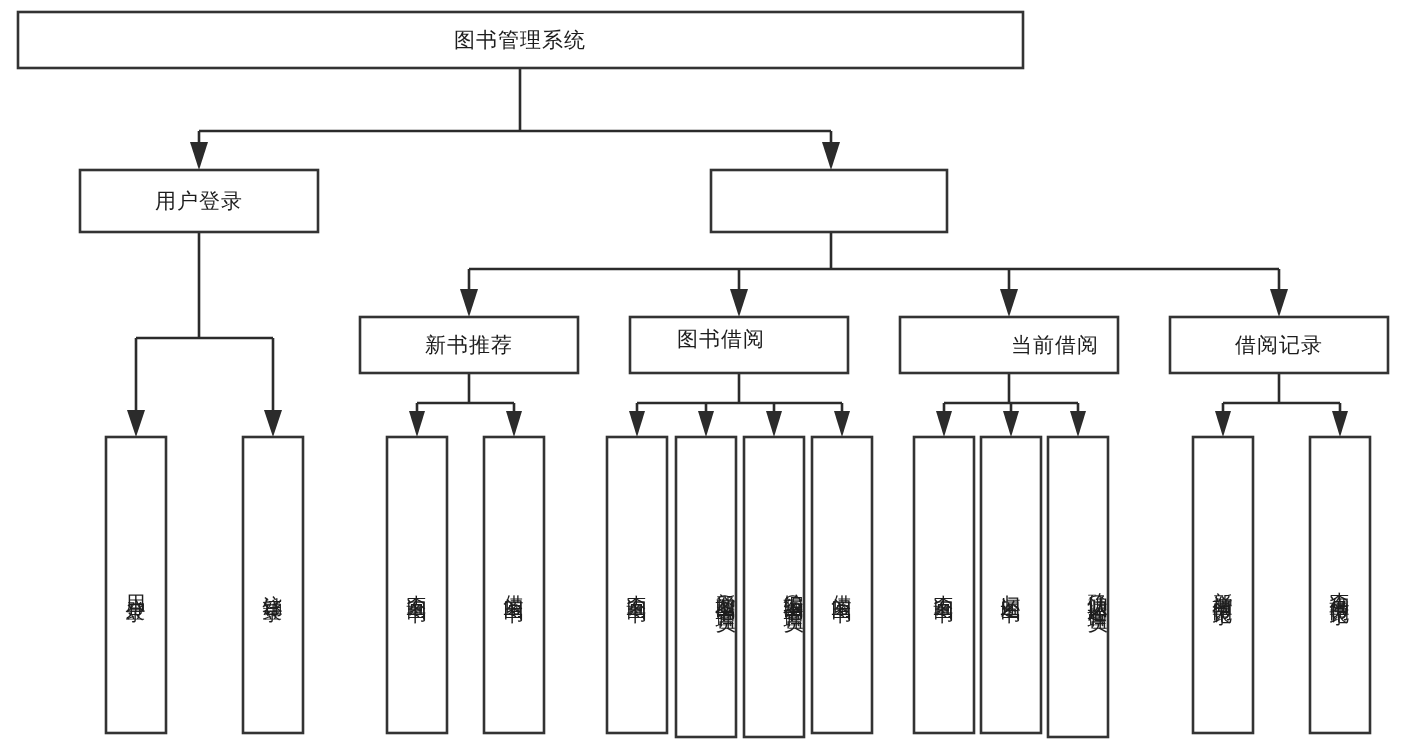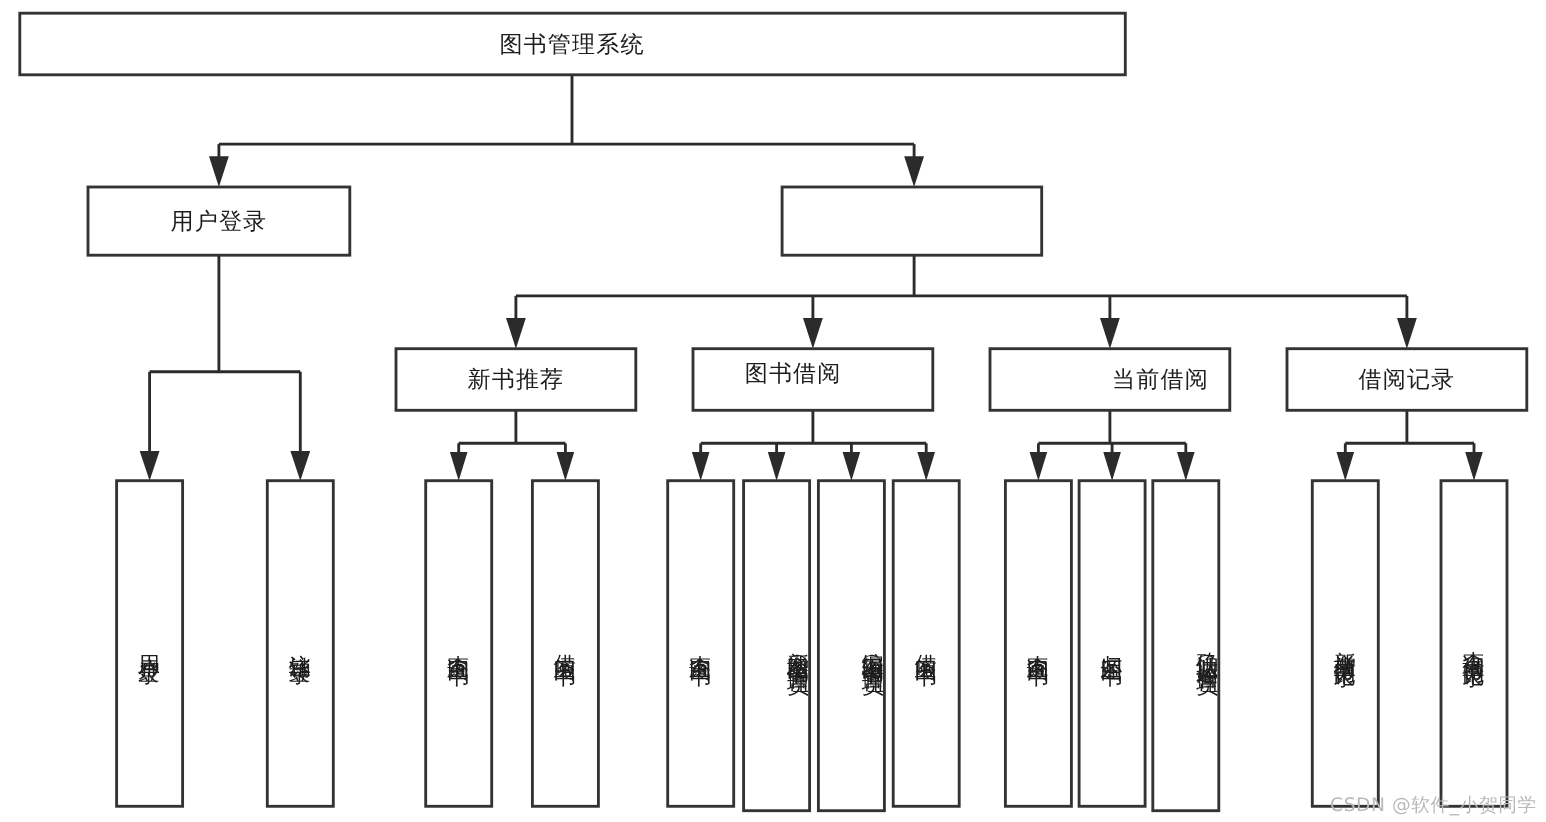--- a/index.html
+++ b/index.html
@@ -207,15 +207,14 @@
   <div class="node-label-v" style="left:744px; top:437px; width:60px; height:300px; align-items:flex-start; padding-top:6px; box-sizing:border-box;">编辑图书（管理员）</div>
   <div class="node-label-v" style="left:812px; top:437px; width:60px; height:296px;">借阅图书</div>
 
   <div class="node-label-v" style="left:914px; top:437px; width:60px; height:296px;">查询图书</div>
   <div class="node-label-v" style="left:981px; top:437px; width:60px; height:296px;">归还图书</div>
   <div class="node-label-v" style="left:1048px; top:437px; width:60px; height:300px; align-items:flex-start; padding-top:6px; box-sizing:border-box;">确认归还（管理员）</div>
 
   <div class="node-label-v" style="left:1193px; top:437px; width:60px; height:296px;">新增借阅记录</div>
   <div class="node-label-v" style="left:1310px; top:437px; width:60px; height:296px;">查询借阅记录</div>
 
-  <div id="watermark">CSDN @软件_小贺同学</div>
 
 </div>
 
 </body></html>

